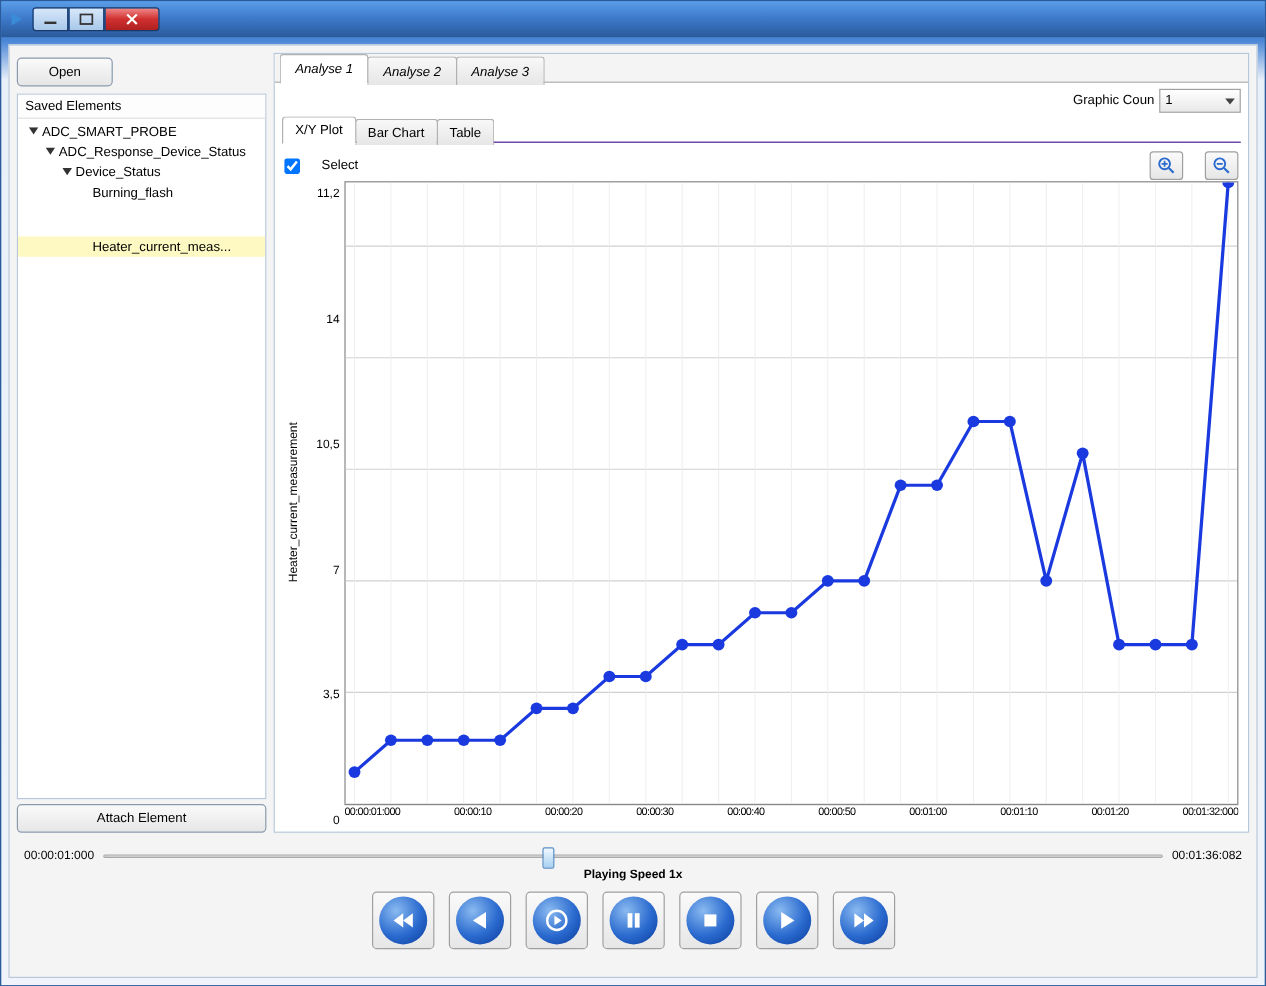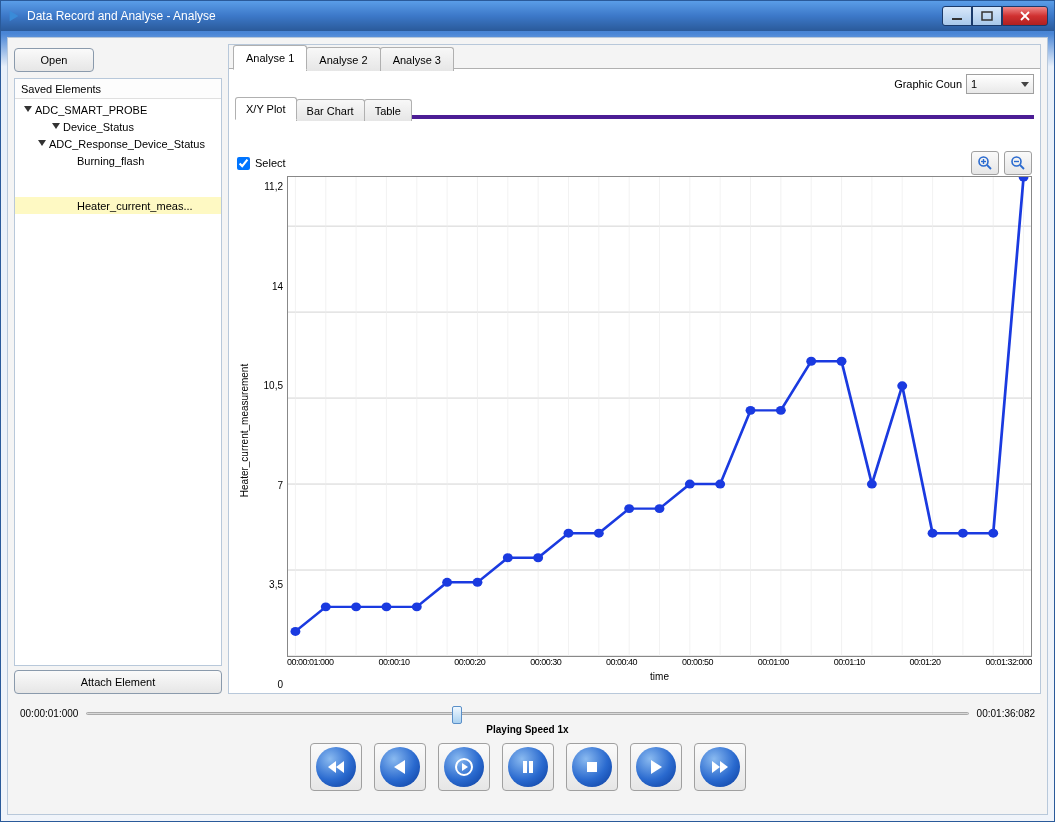--- a/index.html
+++ b/index.html
@@ -48,41 +48,41 @@
 .tree { flex: 1; overflow: auto; padding: 2px 0; font-size: 11px; }
 .tree-item { display: flex; align-items: center; height: 17px; cursor: pointer; white-space: nowrap; overflow: hidden; text-overflow: ellipsis; padding-right: 4px; }
 .tree-item.selected { background: #fef9c3; margin-top: 28px; }
 .tree-arrow { width: 12px; height: 12px; display: inline-flex; align-items: center; justify-content: center; margin: 0 1px 0 3px; flex-shrink: 0; }
 .tree-arrow svg { width: 8px; height: 8px; fill: #333; }
 .tree-arrow.blank { visibility: hidden; }
 .tree-label { overflow: hidden; text-overflow: ellipsis; }
 
 .mainarea { flex: 1; background: #fff; border: 1px solid #b8c8da; display: flex; flex-direction: column; min-width: 0; }
 
-.tabs { display: flex; height: 24px; border-bottom: 1px solid #b0b0b0; background: #f4f4f4; padding-left: 4px; gap: 0; position: relative; }
+.tabs { display: flex; height: 24px; border-bottom: 1px solid #b0b0b0; background: #f4f4f4; padding-left: 4px; gap: 0; position: relative; font-style: italic; }
 .tab {
   height: 24px; padding: 0 12px; font-size: 11px; border: 1px solid #b0b0b0; border-bottom: none;
   background: linear-gradient(to bottom, #f8f8f8, #e6e6e6); margin-right: -1px;
   display: flex; align-items: center; cursor: pointer; border-top-left-radius: 3px; border-top-right-radius: 3px;
   margin-top: 2px;
 }
 .tab.active { background: #fff; height: 25px; margin-top: 0; z-index: 2; border-bottom: 1px solid #fff; margin-bottom: -1px; }
 
 .tab-body { flex: 1; display: flex; flex-direction: column; padding: 4px 6px 6px; min-height: 0; justify-content: space-between; }
 
 .tab-body-header { display: flex; align-items: center; justify-content: flex-end; height: 22px; font-size: 11px; gap: 4px; }
 .combo { height: 20px; border: 1px solid #a0a0a0; background: linear-gradient(to bottom, #fff, #e8e8e8); font-size: 11px; padding: 0 18px 0 4px; cursor: pointer; display: inline-flex; align-items: center; position: relative; width: 68px; }
 .combo::after { content: ""; position: absolute; right: 4px; top: 7px; border-left: 4px solid transparent; border-right: 4px solid transparent; border-top: 5px solid #444; }
 
-.subtabs { display: flex; height: 22px; border-bottom: 4px solid #4c1d95; margin-top: 2px; }
+.subtabs { display: flex; height: 22px; border-bottom: 1px solid #4c1d95; margin-top: 2px; }
 .subtab { height: 22px; padding: 0 10px; font-size: 11px; border: 1px solid #b0b0b0; border-bottom: none; background: linear-gradient(to bottom, #f8f8f8, #e6e6e6); margin-right: -1px; display: flex; align-items: center; cursor: pointer; border-top-left-radius: 3px; border-top-right-radius: 3px; margin-top: 2px; }
 .subtab.active { background: #fff; height: 23px; margin-top: 0; border-bottom: 1px solid #fff; margin-bottom: -1px; z-index: 2; }
 
 .plotpanel { flex: 1; display: flex; flex-direction: column; padding: 6px 2px 2px; min-height: 0; }
-.plot-toolbar { display: flex; align-items: center; height: 26px; font-size: 11px; gap: 5px; margin-top: 25px; }
+.plot-toolbar { display: flex; align-items: center; height: 26px; font-size: 11px; gap: 18px; }
 .plot-toolbar .spacer { flex: 1; }
 .cb { width: 13px; height: 13px; }
 .iconbtn { width: 28px; height: 24px; border: 1px solid #a0a0a0; border-radius: 3px; background: linear-gradient(to bottom, #fafafa, #e6e6e6); display: inline-flex; align-items: center; justify-content: center; cursor: pointer; }
 .iconbtn svg { width: 16px; height: 16px; }
 
 .chart-wrap { flex: 1; display: flex; min-height: 0; }
 .ylabel { width: 16px; display: flex; align-items: center; justify-content: center; }
 .ylabel span { transform: rotate(-90deg); font-size: 10px; white-space: nowrap; }
 .yaxis { width: 34px; display: flex; flex-direction: column; justify-content: space-between; padding: 0 4px 0 0; font-size: 10px; text-align: right; }
 .yaxis div { transform: translateY(5px); }
@@ -108,21 +108,20 @@
 <body>
 
 <div class="window">
 
   <div class="titlebar">
     <span class="icon">
       <svg viewBox="0 0 16 16">
           <polygon points="3,2 13,8 3,14" fill="#3a8bd8"></polygon>
         </svg>
     </span>
-    <span class="title">Data Record and Analyse - Analyse</span>
     <div class="winbtns">
       <div class="winbtn min">
           <svg viewBox="0 0 12 10">
             <rect x="1" y="7" width="10" height="2" fill="#333"></rect>
           </svg>
         </div>
       <div class="winbtn max">
           <svg viewBox="0 0 12 10">
             <rect x="1" y="1" width="10" height="8" fill="none" stroke="#333" stroke-width="1.5"></rect>
           </svg>
@@ -148,35 +147,35 @@
           <div class="panel-title">Saved Elements</div>
           <div class="tree" id="tree">
               <div class="tree-item" style="padding-left: 4px;">
                 <span class="tree-arrow">
                   <svg viewBox="0 0 8 8">
                     <polygon points="0,0 8,0 4,6"></polygon>
                   </svg>
                 </span>
                 <span class="tree-label">ADC_SMART_PROBE</span>
               </div>
+              <div class="tree-item" style="padding-left: 18px;">
+                <span class="tree-arrow">
+                  <svg viewBox="0 0 8 8">
+                    <polygon points="0,0 8,0 4,6"></polygon>
+                  </svg>
+                </span>
+                <span class="tree-label">ADC_Response_Device_Status</span>
+              </div>
               <div class="tree-item" style="padding-left: 32px;">
                 <span class="tree-arrow">
                   <svg viewBox="0 0 8 8">
                     <polygon points="0,0 8,0 4,6"></polygon>
                   </svg>
                 </span>
                 <span class="tree-label">Device_Status</span>
-              </div>
-              <div class="tree-item" style="padding-left: 18px;">
-                <span class="tree-arrow">
-                  <svg viewBox="0 0 8 8">
-                    <polygon points="0,0 8,0 4,6"></polygon>
-                  </svg>
-                </span>
-                <span class="tree-label">ADC_Response_Device_Status</span>
               </div>
               <div class="tree-item" style="padding-left: 46px;">
                 <span class="tree-arrow blank"></span>
                 <span class="tree-label">Burning_flash</span>
               </div>
               <div class="tree-item selected" style="padding-left: 46px;">
                 <span class="tree-arrow blank"></span>
                 <span class="tree-label">Heater_current_meas...</span>
               </div>
             </div>
@@ -304,21 +303,20 @@
                     <span class="xt">00:00:10</span>
                     <span class="xt">00:00:20</span>
                     <span class="xt">00:00:30</span>
                     <span class="xt">00:00:40</span>
                     <span class="xt">00:00:50</span>
                     <span class="xt">00:01:00</span>
                     <span class="xt">00:01:10</span>
                     <span class="xt">00:01:20</span>
                     <span class="xt">00:01:32:000</span>
                 </div>
-                <div class="xlabel">time</div>
               </div>
             </div>
           </div>
         </div>
       </div>
     </div>
 
     <div class="transport">
       <div class="transport-row1">
         <span>00:00:01:000</span>

